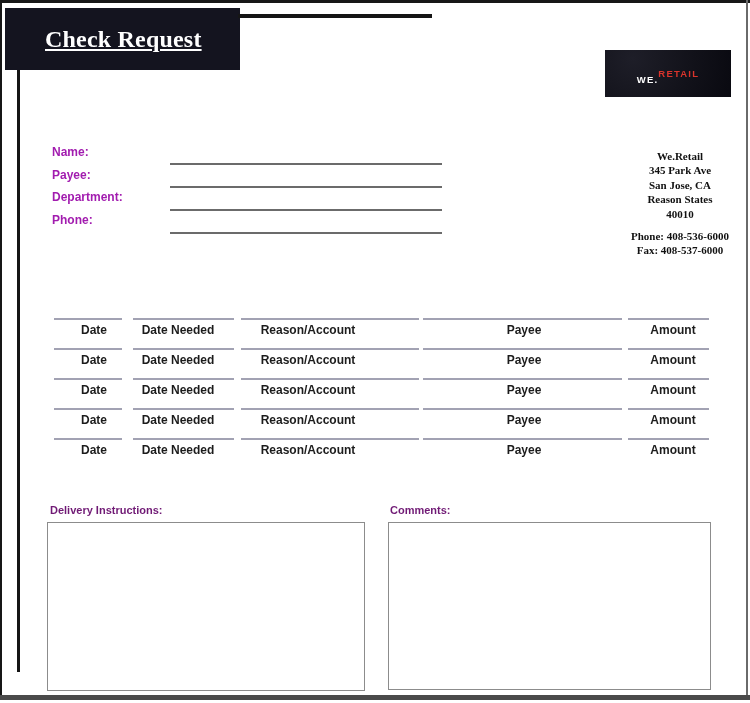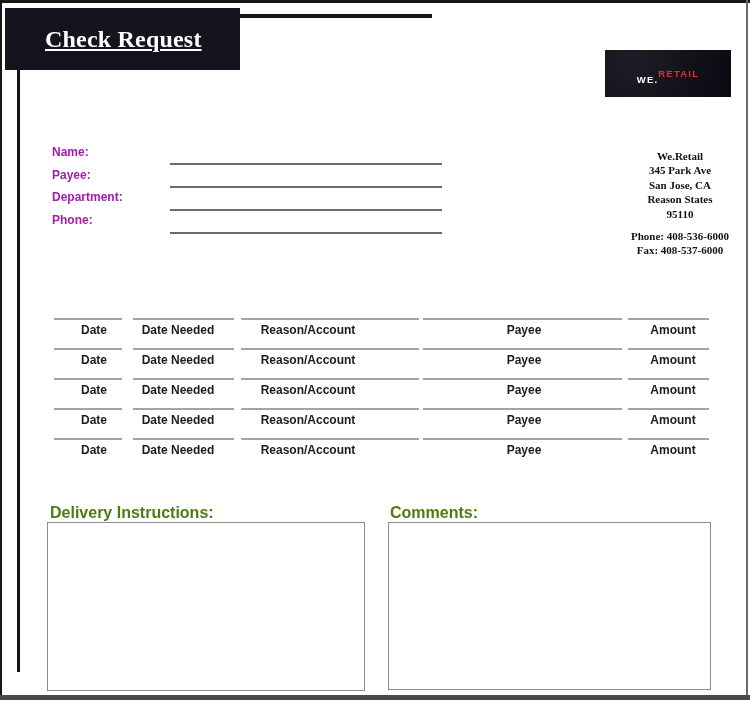--- a/index.html
+++ b/index.html
@@ -51,21 +51,21 @@
 
   
   .request-table{position:absolute;left:0;top:318px;width:750px;height:145px;}
   .t-line{position:absolute;height:0;border-top:2px solid #a2a2b3;}
   .t-label{
     position:absolute;transform:translateX(-50%);font-size:12px;font-weight:bold;
     color:#1c1c1c;white-space:nowrap;padding-left:12px;
   }
 
   
-  .section-label{position:absolute;top:504px;font-size:16px;font-weight:bold;color:#4d7c0f;white-space:nowrap;text-align:right;}
+  .section-label{position:absolute;top:504px;font-size:11px;font-weight:bold;color:#701a75;white-space:nowrap;text-align:right;}
   .delivery-label{left:50px;}
   .comments-label{left:390px;}
   .fill-box{position:absolute;top:522px;border:1.5px solid #8c8c8c;box-sizing:border-box;background:#ffffff;}
   .delivery-box{left:47px;width:318px;height:169px;}
   .comments-box{left:388px;width:323px;height:168px;}
 </style>
 </head>
 <body>
 
 <div class="border-top"></div>
@@ -93,21 +93,21 @@
   <div class="field-line ln-2"></div>
   <div class="field-label fl-3">Phone:</div>
   <div class="field-line ln-3"></div>
 </div>
 
 <div class="company">
   <div>We.Retail</div>
   <div>345 Park Ave</div>
   <div>San Jose, CA</div>
   <div>Reason States</div>
-  <div>95110</div>
+  <div>40010</div>
   <div class="contact">Phone: 408-536-6000</div>
   <div>Fax: 408-537-6000</div>
 </div>
 
 <div class="request-table">
     <div class="t-line" style="left: 54px; width: 68px; top: 0px;"></div>
     <div class="t-label" style="left: 88px; top: 5px;">Date</div>
     <div class="t-line" style="left: 133px; width: 101px; top: 0px;"></div>
     <div class="t-label" style="left: 172px; top: 5px;">Date Needed</div>
     <div class="t-line" style="left: 241px; width: 178px; top: 0px;"></div>

